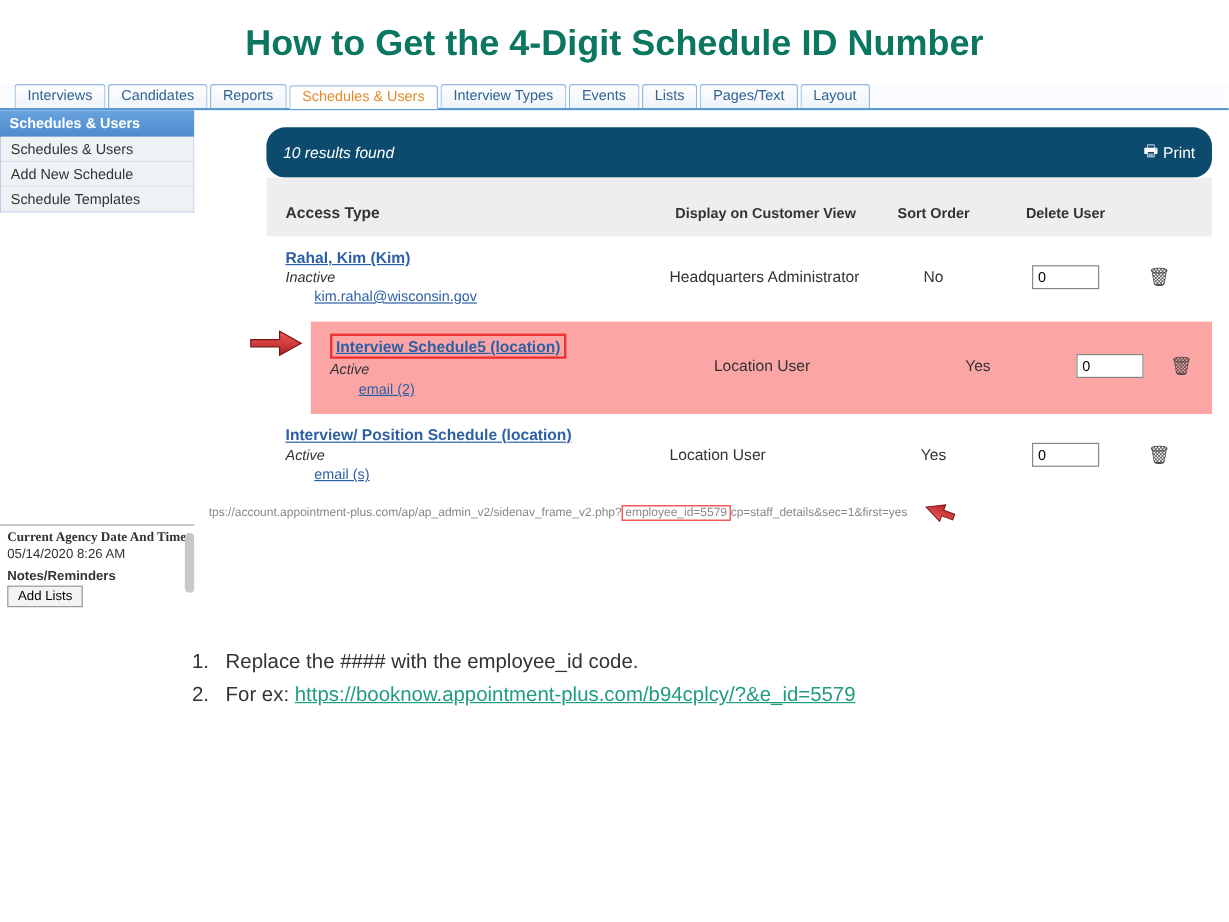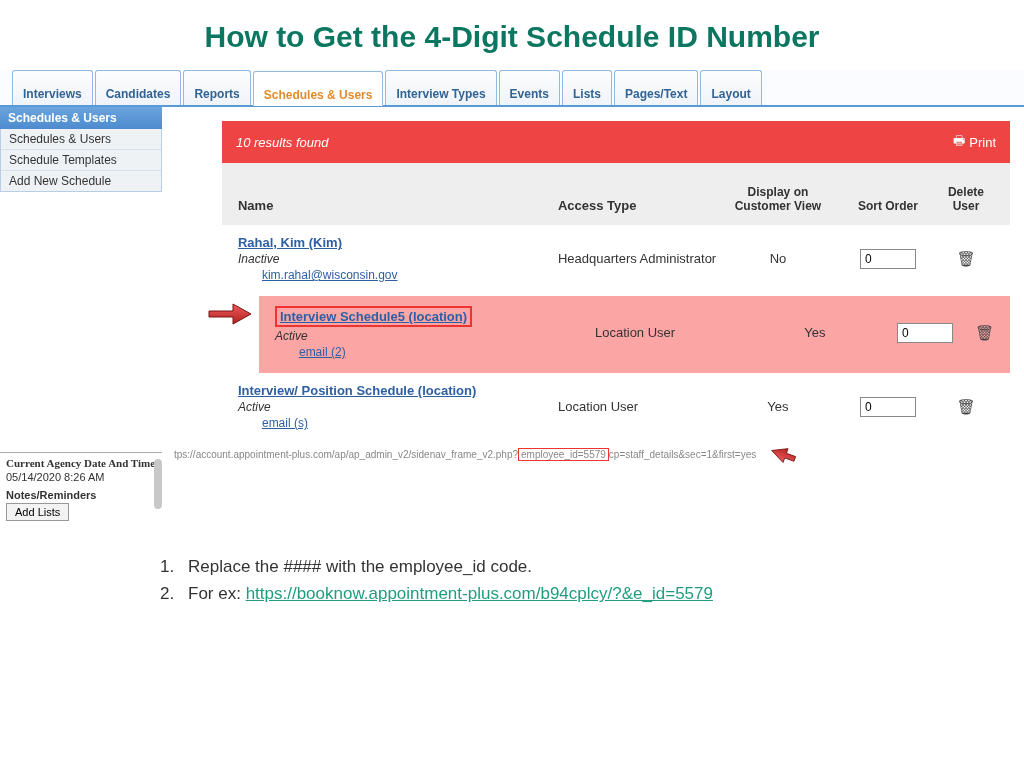--- a/index.html
+++ b/index.html
@@ -1,38 +1,38 @@
 <!DOCTYPE html>
 <html><head>
 <meta charset="utf-8">
 <style>
   * { box-sizing: border-box; margin: 0; padding: 0; }
   body { font-family: Arial, Helvetica, sans-serif; font-size: 13px; color: #333; background: #fff; width: 1024px; }
   .title { text-align: center; color: #0b7761; font-weight: 700; font-size: 30px; margin: 20px 0 16px; }
 
   .tabs { display: flex; border-bottom: 2px solid #5a9ad4; background: #fafcff; padding-left: 12px; }
-  .tab { padding: 16px 10px 3px; border: 1px solid #93b9e0; border-bottom: none; margin-right: 2px; background: linear-gradient(#fdfdfd, #eff4fa); font-weight: 700; color: #316394; font-size: 12px; border-radius: 3px 3px 0 0; }
+  .tab { padding: 1px 10px 3px; border: 1px solid #93b9e0; border-bottom: none; margin-right: 2px; background: linear-gradient(#fdfdfd, #eff4fa); font-weight: 400; color: #316394; font-size: 12px; border-radius: 3px 3px 0 0; }
   .tab.active { color: #e28b2a; background: #fff; border-bottom: 1px solid #fff; position: relative; top: 1px; }
 
   .layout { display: flex; }
   .side { width: 198px; }
   .side-head { background: linear-gradient(#6ba4dd, #4d8bcf); color: #fff; font-weight: 700; font-size: 12px; padding: 4px 8px; }
   .side-list { border: 1px solid #b9cde6; border-top: none; }
   .side-item { padding: 3px 8px; background: #eef2f5; border-bottom: 1px solid #d7e1ee; font-size: 12px; color: #333; }
   .side-item:last-child { border-bottom: none; }
 
   .side-meta { margin-top: 260px; padding: 4px 6px; font-size: 11px; border-top: 1px solid #aaa; position: relative; }
   .side-m-h { font-weight: 700; font-size: 11px; font-family: Liberation Serif, serif; }
   .side-m-t { margin: 2px 0 6px; font-size: 11px; }
   .side-m-n { font-weight: 700; font-size: 11px; }
   .addnote { display: inline-block; margin-top: 2px; padding: 2px 8px; background: #f3f3f3; border: 1px solid #999; font-size: 11px; }
   .scroll-thumb { position:absolute; right:0; top:6px; width:8px; height:50px; background:#c8c8c8; border-radius:4px; }
 
   .main { flex: 1; background: #fff; padding: 14px 14px 0 60px; position: relative; }
-  .header-bar { background: #ef4444; color: #fff; padding: 10px 14px; display: flex; justify-content: space-between; align-items: center; }
+  .header-bar { background: #0c4a6e; color: #fff; padding: 10px 14px; display: flex; justify-content: space-between; align-items: center; border-radius: 16px; }
   .hb-text { font-style: italic; font-size: 13px; }
   .hb-print { font-size: 13px; display: flex; align-items: center; gap: 4px; }
 
   .cols { background: #eee; padding: 22px 16px 12px; font-weight: 700; font-size: 13px; display: grid; grid-template-columns: 320px 160px 120px 100px 1fr; align-items: end; }
   .cols .c3, .cols .c4, .cols .c5 { text-align: center; }
   .cols .c4, .cols .c5 { font-size: 12px; }
   .cols .c3 { font-size: 12px; }
 
   .row { padding: 10px 16px 14px; display: grid; grid-template-columns: 320px 160px 120px 100px 1fr; align-items: center; position: relative; }
   .row.alt { background: #fca5a5; margin-left: 37px; }
@@ -74,22 +74,22 @@
     <div class="tab">Lists</div>
     <div class="tab">Pages/Text</div>
     <div class="tab">Layout</div>
   </div>
 
 <div class="layout">
   <div class="side">
     <div class="side-head">Schedules &amp; Users</div>
     <div class="side-list" id="side-list">
         <div class="side-item">Schedules &amp; Users</div>
+        <div class="side-item">Add New Schedule</div>
         <div class="side-item">Schedule Templates</div>
-        <div class="side-item">Add New Schedule</div>
       </div>
 
     <div class="side-meta">
       <div class="scroll-thumb"></div>
       <div class="side-m-h">Current Agency Date And Time</div>
       <div class="side-m-t">05/14/2020 8:26 AM</div>
       <div class="side-m-n">Notes/Reminders</div>
       <button class="addnote">Add Lists</button>
     </div>
   </div>
@@ -97,21 +97,20 @@
   <div class="main">
     <div class="header-bar">
       <span class="hb-text">10 results found</span>
       <span class="hb-print">
         <span>🖶</span>
         <span>Print</span>
       </span>
     </div>
 
     <div class="cols">
-      <div class="c1">Name</div>
       <div class="c2">Access Type</div>
       <div class="c3">Display on Customer View</div>
       <div class="c4">Sort Order</div>
       <div class="c5">Delete User</div>
     </div>
 
     <div id="rows">
         <div class="row">
           <div><a class="nm-link">Rahal, Kim (Kim)</a><div class="nm-status">Inactive</div><a class="nm-email">kim.rahal@wisconsin.gov</a></div>
           <div class="acc">Headquarters Administrator</div>

